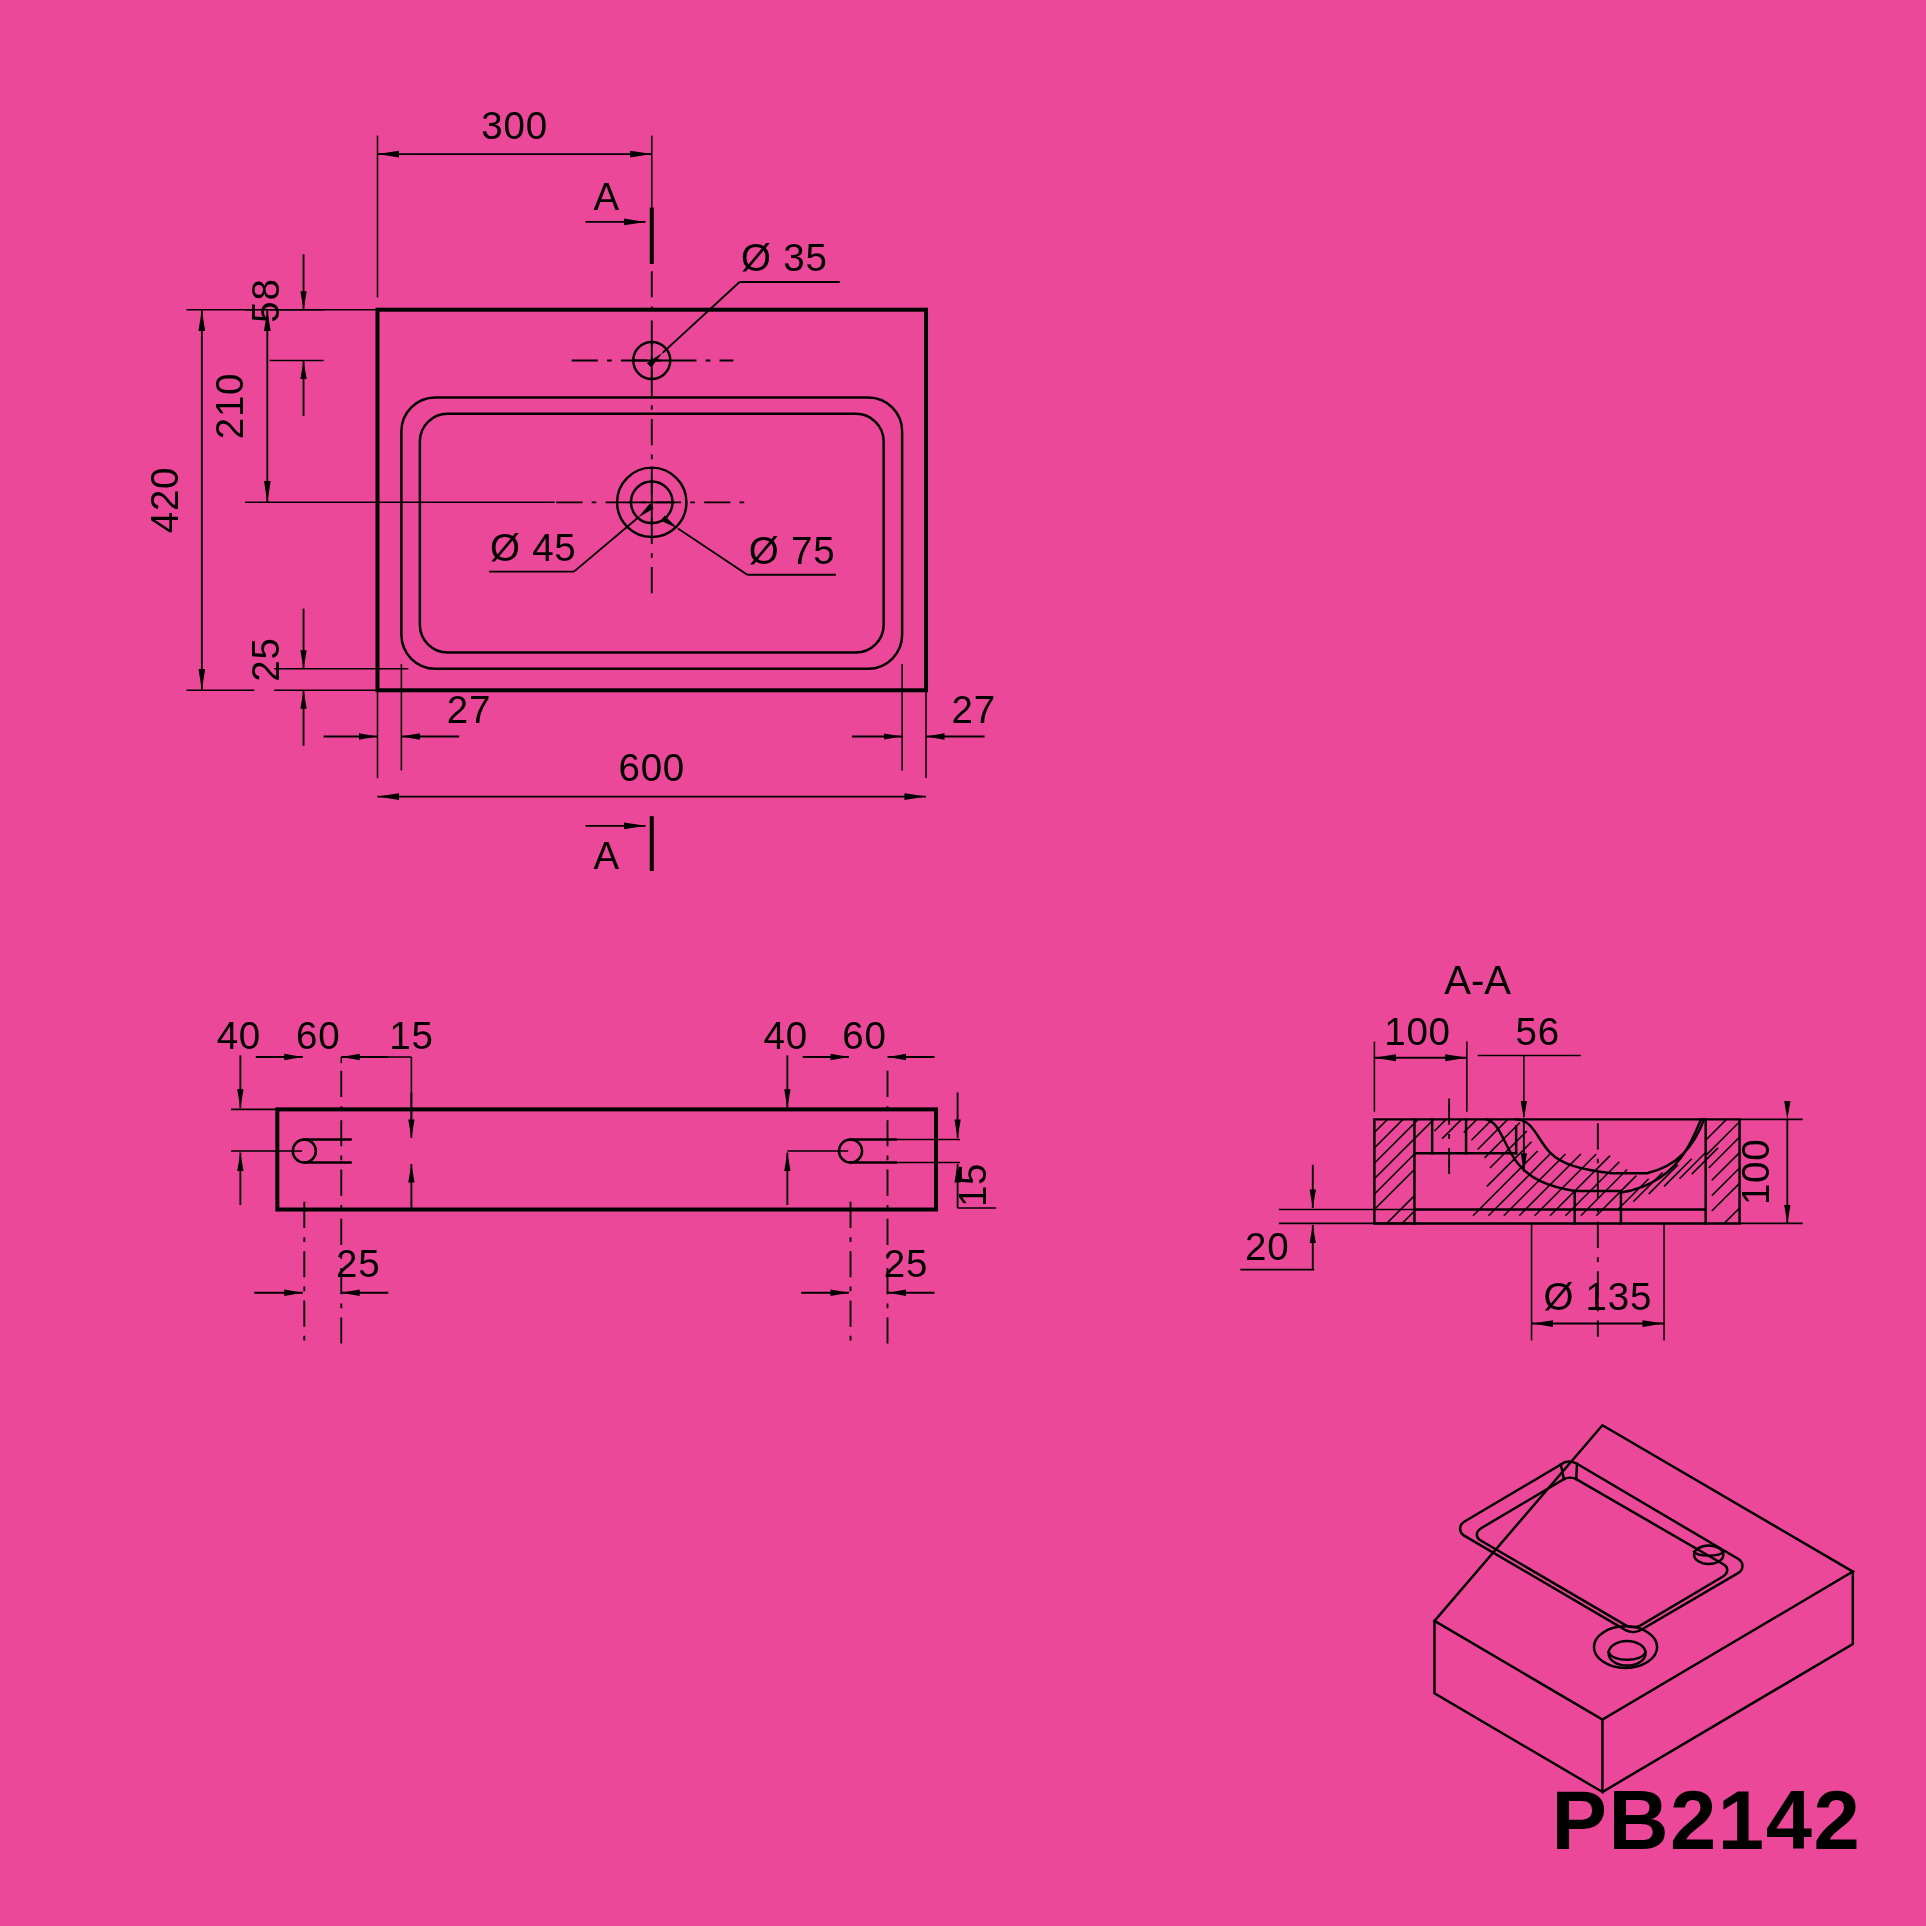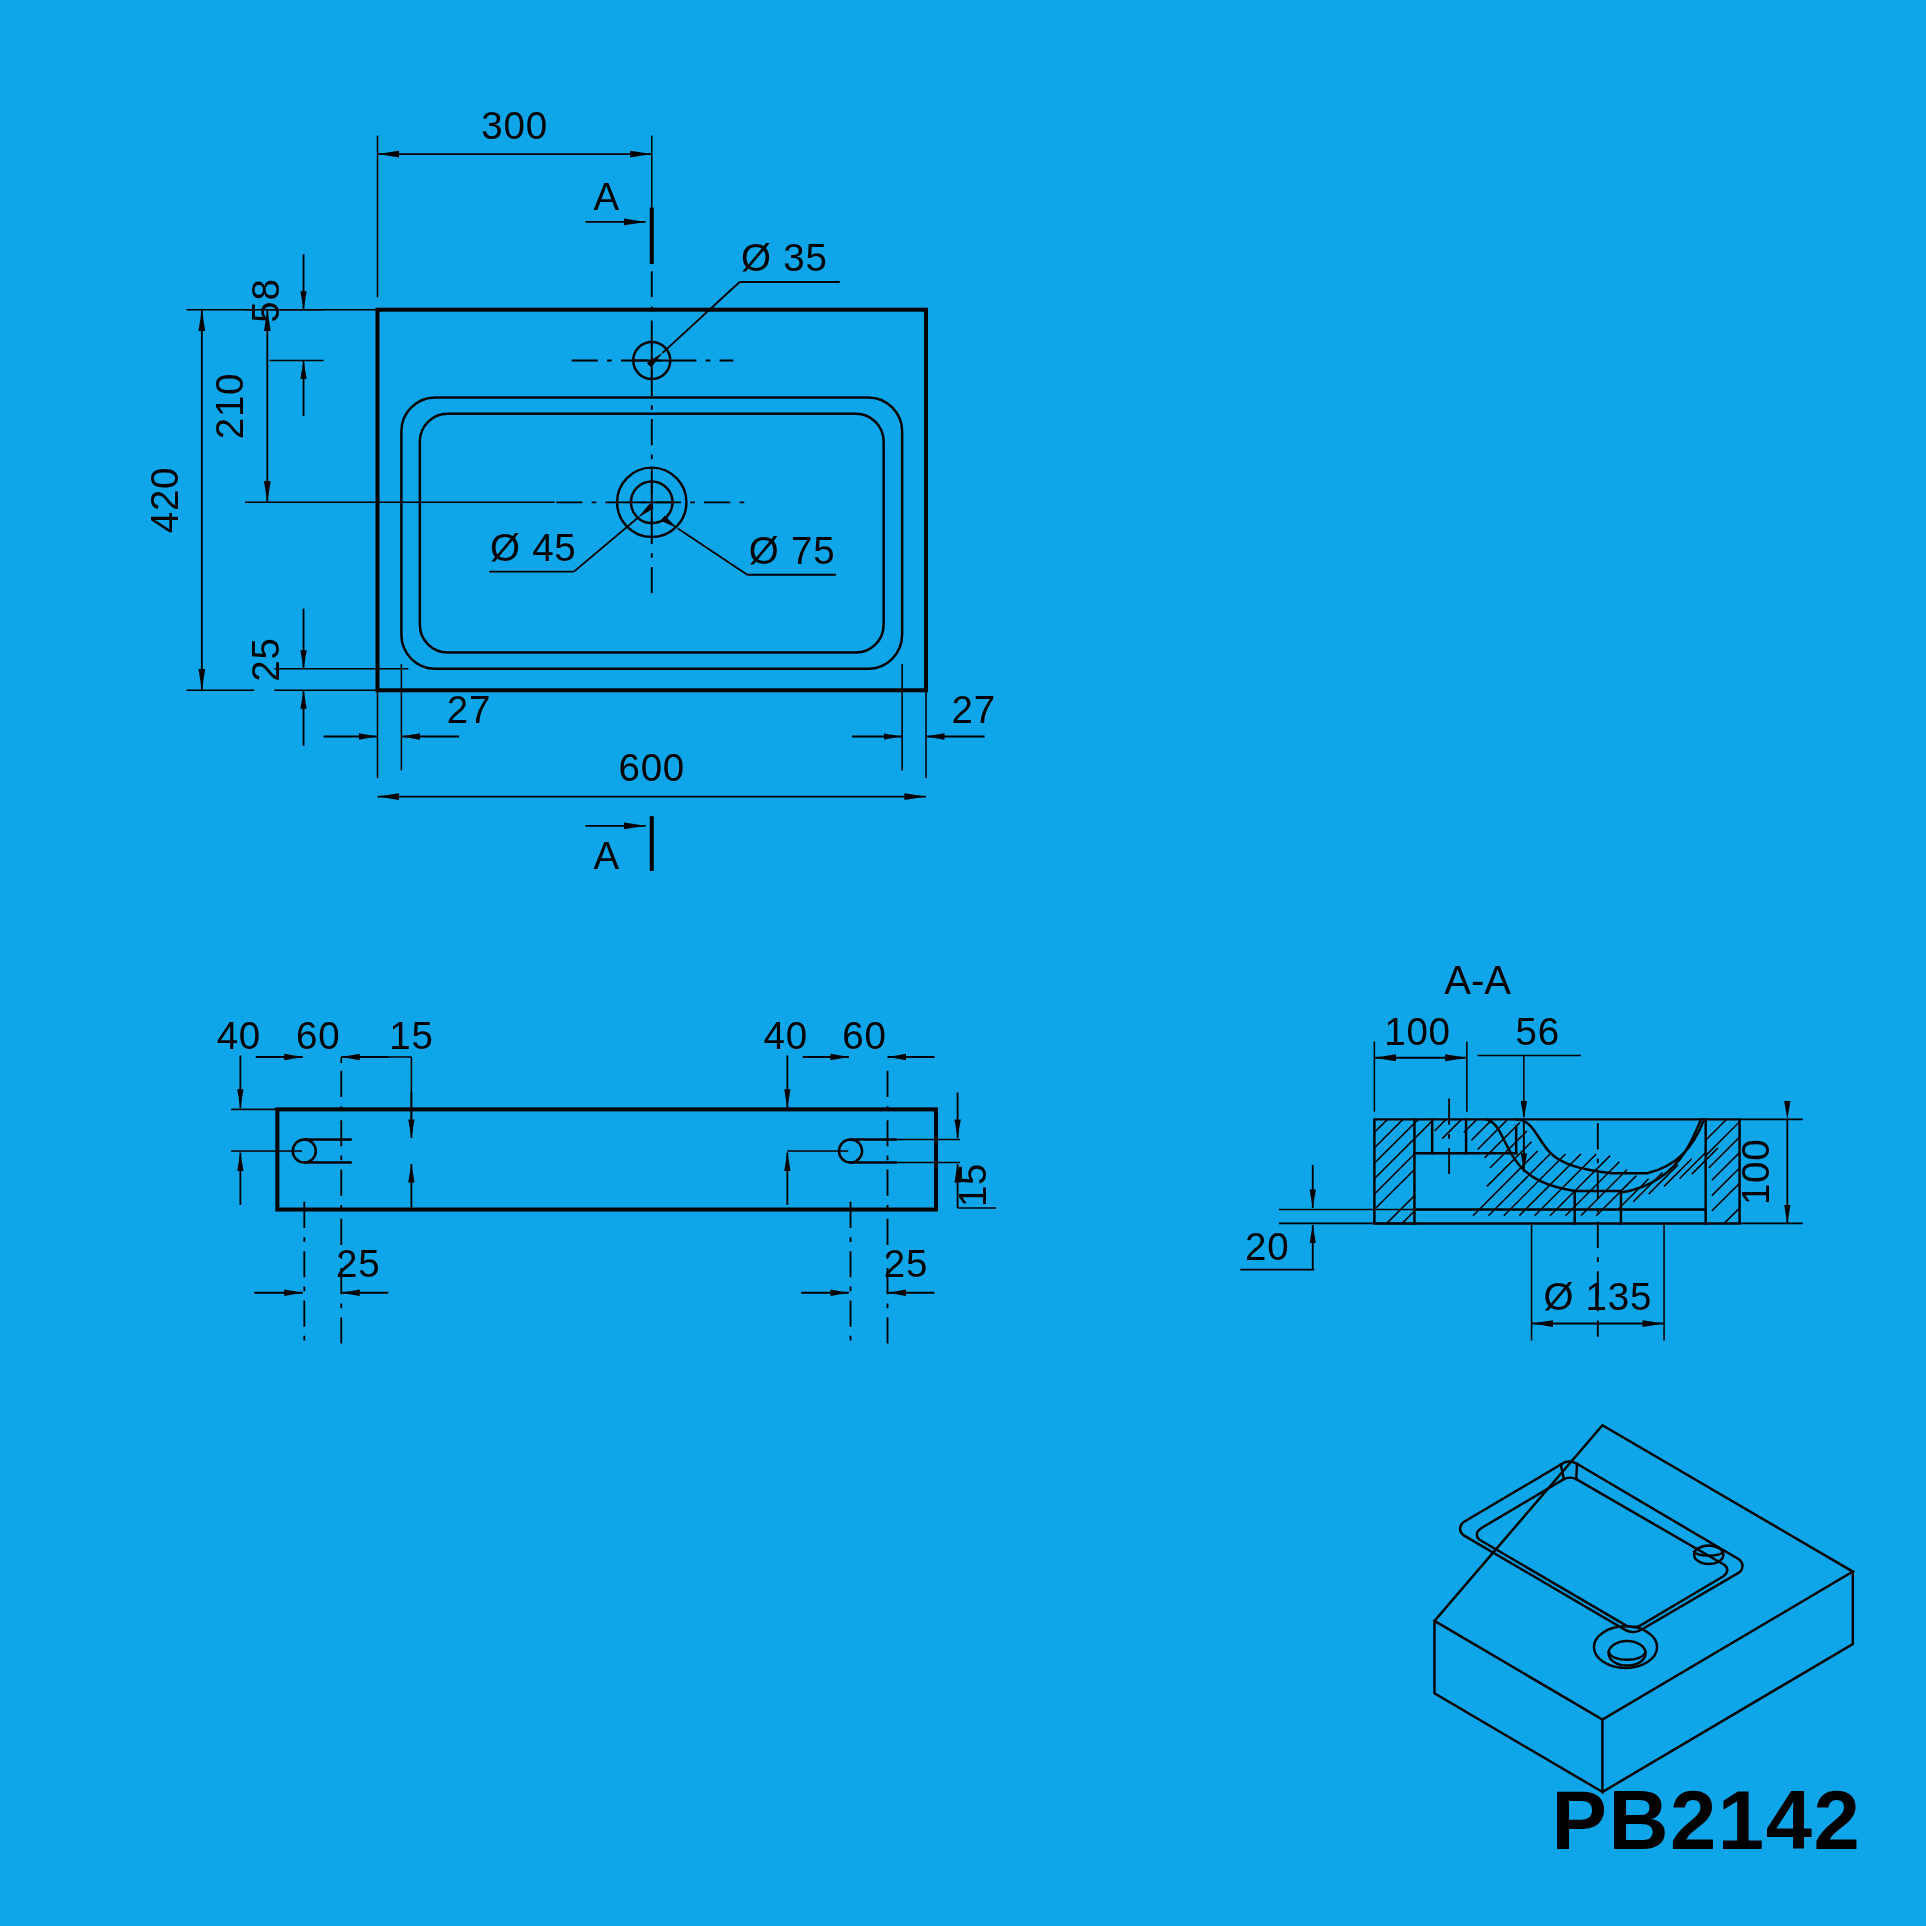--- a/index.html
+++ b/index.html
@@ -10,21 +10,21 @@
   body {
     width: 1926px;
     height: 1926px;
     font-family: "Liberation Sans", sans-serif;
     overflow: hidden;
   }
   #sheet {
     position: relative;
     width: 1926px;
     height: 1926px;
-    background: #0ea5e9;
+    background: #ec4899;
   }
   svg { display: block; }
   .ln      { stroke: #000; stroke-width: 3.2; fill: none; stroke-linecap: square; }
   .ln-thick{ stroke: #000; stroke-width: 5.2; fill: none; stroke-linecap: square; }
   .ln-thin { stroke: #000; stroke-width: 2.4; fill: none; stroke-linecap: butt; }
   .ln-xthin{ stroke: #000; stroke-width: 2.0; fill: none; stroke-linecap: butt; }
   .center  { stroke: #000; stroke-width: 2.4; fill: none;
              stroke-dasharray: 34 12 6 12; stroke-linecap: butt; }
   .hatch   { stroke: #000; stroke-width: 2.0; fill: none; }
   .dimtxt  { font-family: "Liberation Sans", sans-serif; font-size: 50px; fill: #000;

